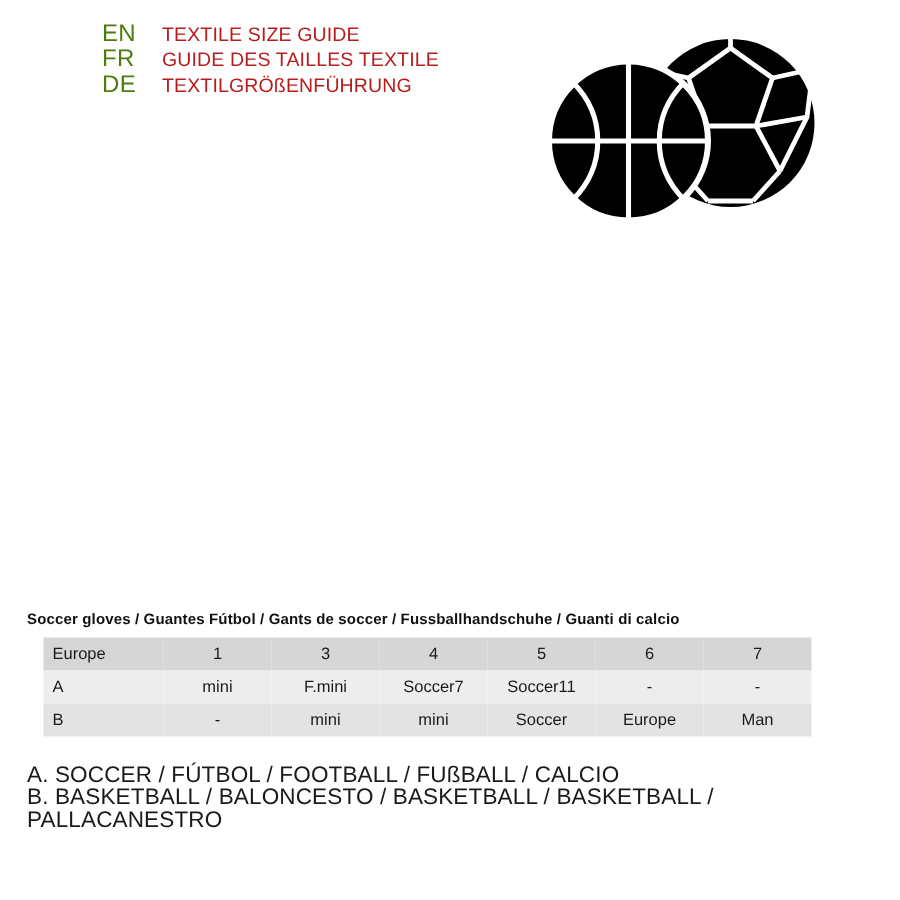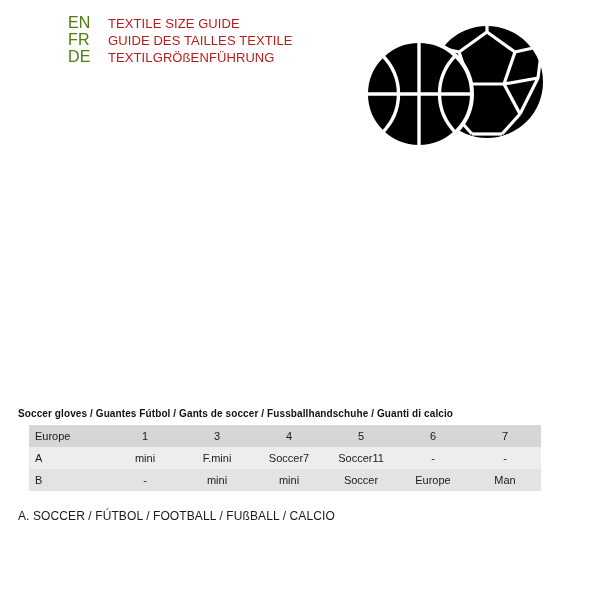--- a/index.html
+++ b/index.html
@@ -102,21 +102,21 @@
   }
 
   
   .footnotes {
     position: absolute;
     left: 18px;
     top: 509px;
     width: 564px;
   }
   .footnote {
-    font-size: 12px;
+    font-size: 15px;
     color: #1a1a1a;
     line-height: 15px;
     letter-spacing: 0.1px;
   }
 </style>
 </head>
 <body>
 
 <div class="legend">
   <div class="legend-row">
@@ -198,13 +198,14 @@
         <td>Soccer</td>
         <td>Europe</td>
         <td>Man</td>
       </tr>
     </tbody>
   </table>
 </div>
 
 <div class="footnotes">
   <div class="footnote">A. SOCCER / FÚTBOL / FOOTBALL / FUßBALL / CALCIO</div>
+  <div class="footnote">B. BASKETBALL / BALONCESTO / BASKETBALL / BASKETBALL / PALLACANESTRO</div>
 </div>
 
 </body></html>

